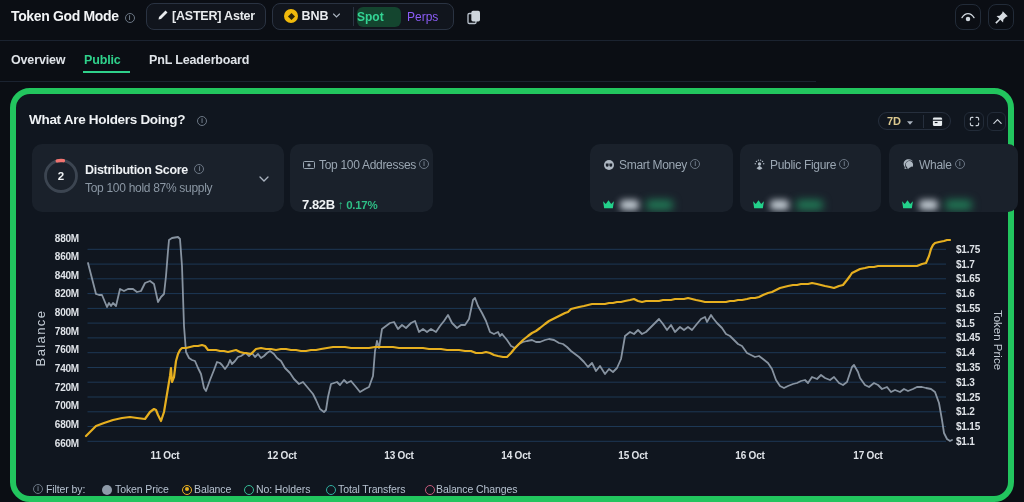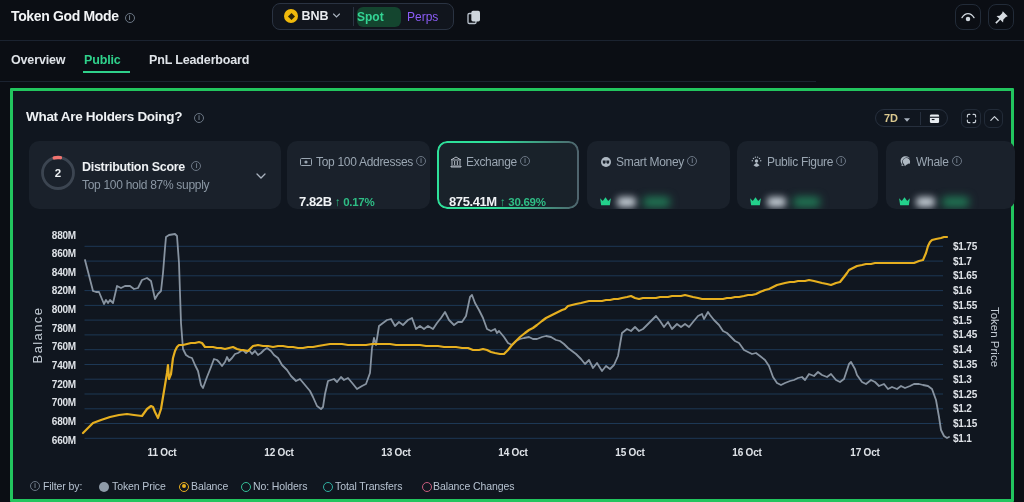--- a/index.html
+++ b/index.html
@@ -14,37 +14,42 @@
 .coin { display:inline-block; width:14px; height:14px; border-radius:50%; background:#f0b90b; vertical-align:-3px; position:relative; }
 .coin:after { content:""; position:absolute; left:4.5px; top:4.5px; width:5px; height:5px; background:#2a240a; transform:rotate(45deg); }
 .gdiv { position:absolute; left:80px; top:3px; width:1px; height:19px; background:#2a3342; }
 .spot { position:absolute; left:84px; top:2.5px; width:44px; height:20px; border-radius:6px; background:#14452f; color:#33d494; font-size:12px; font-weight:bold; text-align:left; line-height:20px; }
 .perps { position:absolute; left:134px; top:2.5px; color:#8b5cf6; font-size:12px; font-weight:normal; line-height:20px; }
 .iconbtn { position:absolute; border:1px solid #222b38; border-radius:8px; }
 .tabs { position:absolute; left:0; top:41px; width:816px; height:41px; border-bottom:1px solid #1b2330;text-align:right; }
 .tab { position:absolute; top:12px; font-size:12.5px; font-weight:bold; color:#dfe3e8; letter-spacing:-0.15px; }
 .tab.active { color:#2fd18b; }
 .tabline { position:absolute; left:83px; top:30px; width:47px; height:2px; background:#2fd18b; }
-.card { position:absolute; left:10px; top:88px; width:1004px; height:414px; background:#10161f; border:3px solid #22c55e; border-radius:1px; }
+.card { position:absolute; left:10px; top:88px; width:1004px; height:414px; background:#10161f; border:6px solid #22c55e; border-radius:20px; }
 .cardtitle { position:absolute; left:13px; top:18px; font-size:13.5px; font-weight:bold; color:#eef1f4; letter-spacing:-0.3px; }
 .statrow { position:absolute; left:16px; top:50px; height:68px; width:986px; overflow:hidden; }
 .scard { position:absolute; top:0; height:68px; background:#1a212b; border-radius:10px; }
 .scard .h { position:absolute; left:13px; top:14px; font-size:12px; color:#9aa6b2; white-space:nowrap; letter-spacing:-0.3px; }
 .scard .v { position:absolute; left:12px; top:36px; font-size:13px; font-weight:bold; color:#f0f3f5; white-space:nowrap; letter-spacing:-0.4px;margin-top:17px; }
 .scard .v .pct { color:#2ebd85; font-weight:bold; font-size:11.5px; letter-spacing:-0.3px; }
 .blurw { display:inline-block; width:19px; height:10px; background:#c3ccd4; border-radius:4px; filter:blur(3.5px); vertical-align:-1px; }
 .blurg { display:inline-block; width:27px; height:10px; background:#217a56; border-radius:4px; filter:blur(4px); vertical-align:-1px; margin-left:7px; }
 .axl { font-size:10px; font-weight:bold; fill:#dfe3e8; font-family:"Liberation Sans",sans-serif; letter-spacing:-0.2px; }
 .lg { position:absolute; font-size:10.5px; font-weight:normal; color:#b6c2d0; top:389px; letter-spacing:-0.1px; }
 .dot { position:absolute; top:390.5px; width:10px; height:10px; border-radius:50%; }
 </style></head>
 <body>
 <div class="topbar">
   <span class="title">Token God Mode</span>
   <span class="info" style="position:absolute;left:124.5px;top:13px"></span>
+  <div class="pill aster">
+    <svg width="12" height="12" viewBox="0 0 24 24" style="vertical-align:-1px;margin-right:3px">
+        <path d="M17 3l4 4L8 20l-5 1 1-5L17 3z" fill="#e8ebee"></path>
+      </svg>[ASTER] Aster
+  </div>
   <div class="pill grp">
     <span class="bnb"><span class="coin"></span> BNB
       <svg width="9" height="9" viewBox="0 0 24 24" style="vertical-align:0">
           <path d="M4 8l8 8 8-8" fill="none" stroke="#aab3bf" stroke-width="3" stroke-linecap="round"></path>
         </svg>
     </span>
     <span class="gdiv"></span>
     <span class="spot">Spot</span>
     <span class="perps">Perps</span>
   </div>
@@ -107,27 +112,20 @@
       <svg width="12" height="12" viewBox="0 0 24 24" style="position:absolute;left:226px;top:29px">
           <path d="M4 8l8 8 8-8" fill="none" stroke="#aab3bf" stroke-width="2.6" stroke-linecap="round"></path>
         </svg>
     </div>
     <div class="scard" style="left:258px;width:143px">
       <span class="h"><svg width="12" height="10" viewBox="0 0 24 20" style="vertical-align:-1px;margin-right:4px">
             <rect x="1" y="3" width="22" height="14" rx="2" fill="none" stroke="#9aa6b2" stroke-width="2"></rect>
             <circle cx="12" cy="10" r="3.2" fill="#9aa6b2"></circle>
           </svg>Top 100 Addresses <span class="info"></span></span>
       <span class="v">7.82B <span class="pct">↑ 0.17%</span></span>
-    </div>
-    <div class="scard" style="left:408px;width:142px;background:#19222a">
-      <span style="position:absolute;inset:0;border-radius:10px;padding:1.7px;background:linear-gradient(90deg,#2ee09a 40%,#4f636d);-webkit-mask:linear-gradient(#000 0 0) content-box,linear-gradient(#000 0 0);-webkit-mask-composite:xor;mask-composite:exclude"></span>
-      <span class="h"><svg width="12" height="12" viewBox="0 0 24 24" style="vertical-align:-2px;margin-right:4px">
-            <path d="M12 2L2 8h20L12 2zM4 10v8M9.3 10v8M14.7 10v8M20 10v8M2 20h20v2H2z" fill="none" stroke="#c6cdd6" stroke-width="1.8"></path>
-          </svg>Exchange <span class="info"></span></span>
-      <span class="v">875.41M <span class="pct">↑ 30.69%</span></span>
     </div>
     <div class="scard" style="left:558px;width:143px">
       <span class="h"><svg width="12" height="12" viewBox="0 0 24 24" style="vertical-align:-2px;margin-right:4px">
             <circle cx="12" cy="12" r="10" fill="#aeb8c2"></circle>
             <path d="M4 9.5h7v5.5a2.8 2.8 0 01-2.8 2.8H6.8A2.8 2.8 0 014 15V9.5z" fill="#1a212b" transform="scale(0.8) translate(3,1.5)"></path>
             <path d="M13 9.5h7V15a2.8 2.8 0 01-2.8 2.8h-1.4A2.8 2.8 0 0113 15V9.5z" fill="#1a212b" transform="scale(0.8) translate(3,1.5)"></path>
           </svg>Smart Money <span class="info"></span></span>
       <span class="v"><svg width="13" height="11" viewBox="0 0 24 20" style="vertical-align:-1px;margin-right:5px">
             <path d="M2 4l5 5 5-7 5 7 5-5-2 13H4L2 4z" fill="#23d18b"></path>
           </svg><span class="blurw"></span><span class="blurg"></span></span>

